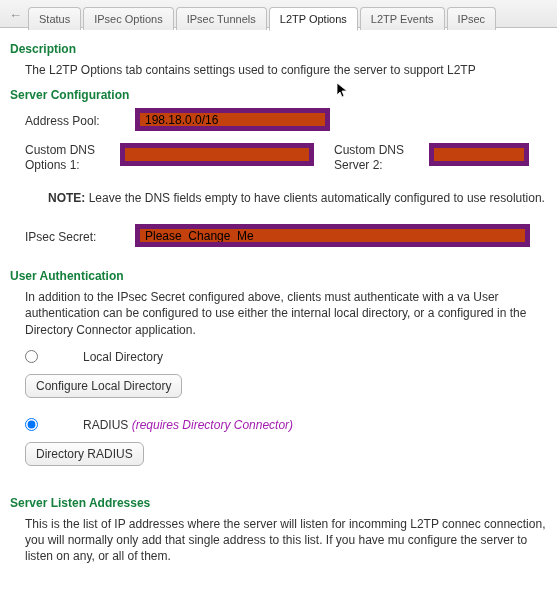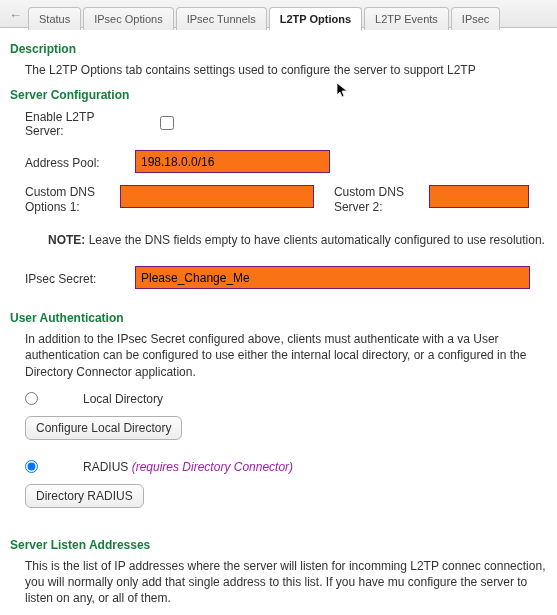--- a/index.html
+++ b/index.html
@@ -40,21 +40,21 @@
       color: #555;
       cursor: pointer;
       font-size: 11px;
       position: relative;
       top: 5px;
       white-space: nowrap;
     }
     .tab.active {
       background: #ffffff;
       color: #222;
-      font-weight: bold;
+      font-weight: normal;
       border-bottom: 1px solid #fff;
     }
     .content {
       padding: 10px 8px 10px 10px;
     }
     .section-title {
       font-weight: bold;
       color: #15803d;
       margin: 10px 0 6px 0;
       font-size: 12px;
@@ -105,25 +105,25 @@
       width: 200px;
       margin-right: 20px;
     }
     .dns-row .dns-label2 {
       width: 90px;
       line-height: 1.2;
       color: #333;
       margin-right: 8px;
     }
     input[type="text"] {
-      border: 1px solid #701a75;
+      border: 5px solid #701a75;
       padding: 3px 5px;
       font-size: 12px;
       height: 23px;
-      background: #f97316;
+      background: #c2410c;
       font-family: Arial, Helvetica, sans-serif;
     }
     input[type="checkbox"] {
       width: 14px;
       height: 14px;
       margin-left: 25px;
     }
     input[type="radio"] {
       margin-right: 6px;
     }
@@ -176,24 +176,20 @@
   <div class="tab">IPsec</div>
 </div>
 
 <div class="content">
 
   <div class="section-title first">Description</div>
   <div class="description-text">The L2TP Options tab contains settings used to configure the server to support L2TP</div>
 
   <div class="section-title">Server Configuration</div>
 
-  <div class="form-row">
-    <div class="label">Enable L2TP Server:</div>
-    <input type="checkbox" style="">
-  </div>
 
   <div class="form-row">
     <div class="label">Address Pool:</div>
     <input type="text" class="w200" value="198.18.0.0/16" style="">
   </div>
 
   <div class="dns-row">
     <div class="dns-label">Custom DNS Options 1:</div>
     <input type="text" class="dns-input" value="" style="">
     <div class="dns-label2">Custom DNS Server 2:</div>

